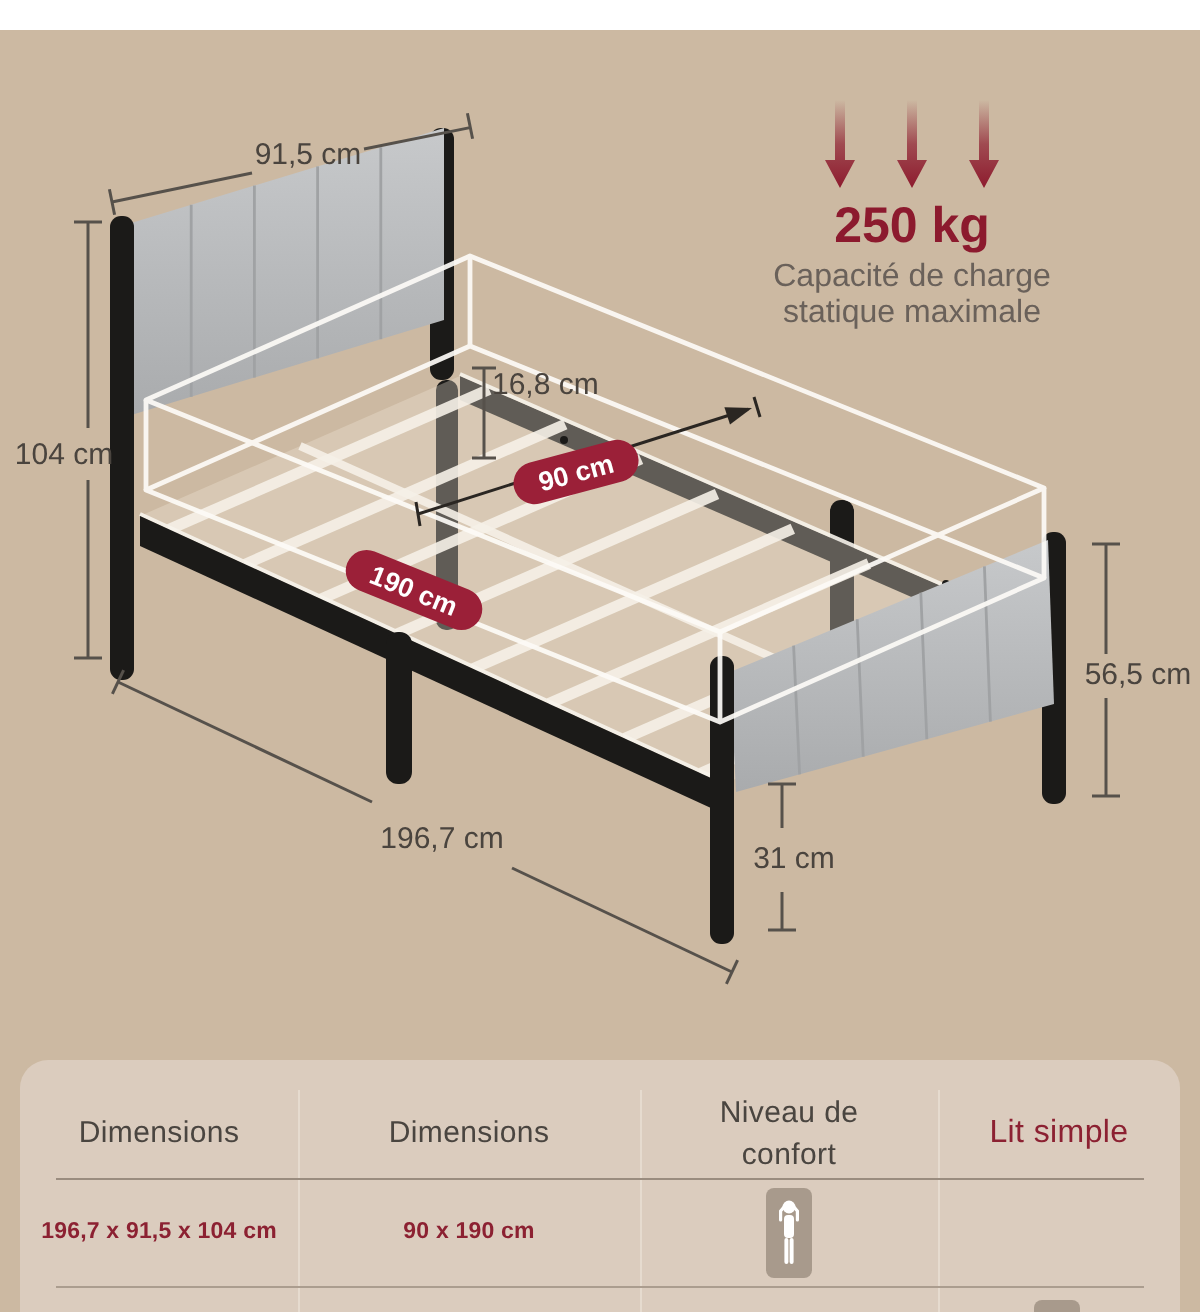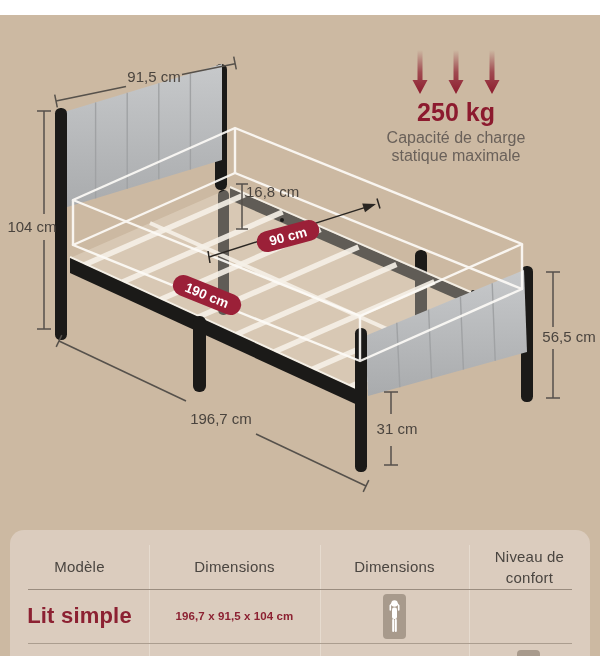--- a/index.html
+++ b/index.html
@@ -23,21 +23,21 @@
     grid-template-rows:44px 54px;
   }
   .th{
     display:flex;flex-direction:column;align-items:center;justify-content:center;
     color:#4a4540;font-size:15px;line-height:1.42;letter-spacing:.2px;text-align:center;
   }
   .td{
     display:flex;align-items:center;justify-content:center;
     color:#8c2132;text-align:center;
   }
-  .td.model{font-size:22px;font-weight:bold;letter-spacing:.2px;}
+  .td.model{font-size:16px;font-weight:normal;letter-spacing:.2px;}
   .td.dims{font-size:11.5px;font-weight:bold;letter-spacing:.1px;}
   .vline{position:absolute;top:15px;width:1px;height:125px;background:#e6dbcf;}
   .hline{position:absolute;left:18px;width:544px;height:1px;}
   .hline.h1{top:59px;background:#9a8c7f;}
   .hline.h2{top:113px;background:#ab9d8f;}
   .comfort-icon-partial{
     position:absolute;left:507px;top:120px;width:23px;height:20px;
     background:#a89a8c;border-radius:4px 4px 0 0;
   }
 </style>
@@ -205,36 +205,33 @@
 
 <div class="spec-table">
   <div class="vline" style="left:139px"></div>
   <div class="vline" style="left:310px"></div>
   <div class="vline" style="left:459px"></div>
   <div class="hline h1"></div>
   <div class="hline h2"></div>
 
   <div class="tbl-grid">
     <div class="th">
-      <span>Modèle</span>
-        <span></span>
-    </div>
-    <div class="th">
       <span>Dimensions</span>
     </div>
     <div class="th">
       <span>Dimensions</span>
     </div>
     <div class="th">
       <span>Niveau de</span>
         <span>confort</span>
     </div>
 
     <div class="td model">Lit simple</div>
     <div class="td dims">196,7 x 91,5 x 104 cm</div>
+    <div class="td dims">90 x 190 cm</div>
     <div class="td">
       <svg width="23" height="45" viewBox="0 0 23 45">
         <rect width="23" height="45" rx="4" fill="#a89a8c"></rect>
         <circle cx="11.5" cy="9.5" r="3.2" fill="#ffffff"></circle>
         <path d="M7.3,16 L7.3,11.5 L9.3,9.2" stroke="#ffffff" stroke-width="1.6" fill="none" stroke-linecap="round"></path>
         <path d="M15.7,16 L15.7,11.5 L13.7,9.2" stroke="#ffffff" stroke-width="1.6" fill="none" stroke-linecap="round"></path>
         <rect x="9" y="13.5" width="5" height="11.5" rx="2" fill="#ffffff"></rect>
         <rect x="9.2" y="25" width="2" height="13" rx="1" fill="#ffffff"></rect>
         <rect x="11.8" y="25" width="2" height="13" rx="1" fill="#ffffff"></rect>
       </svg>

